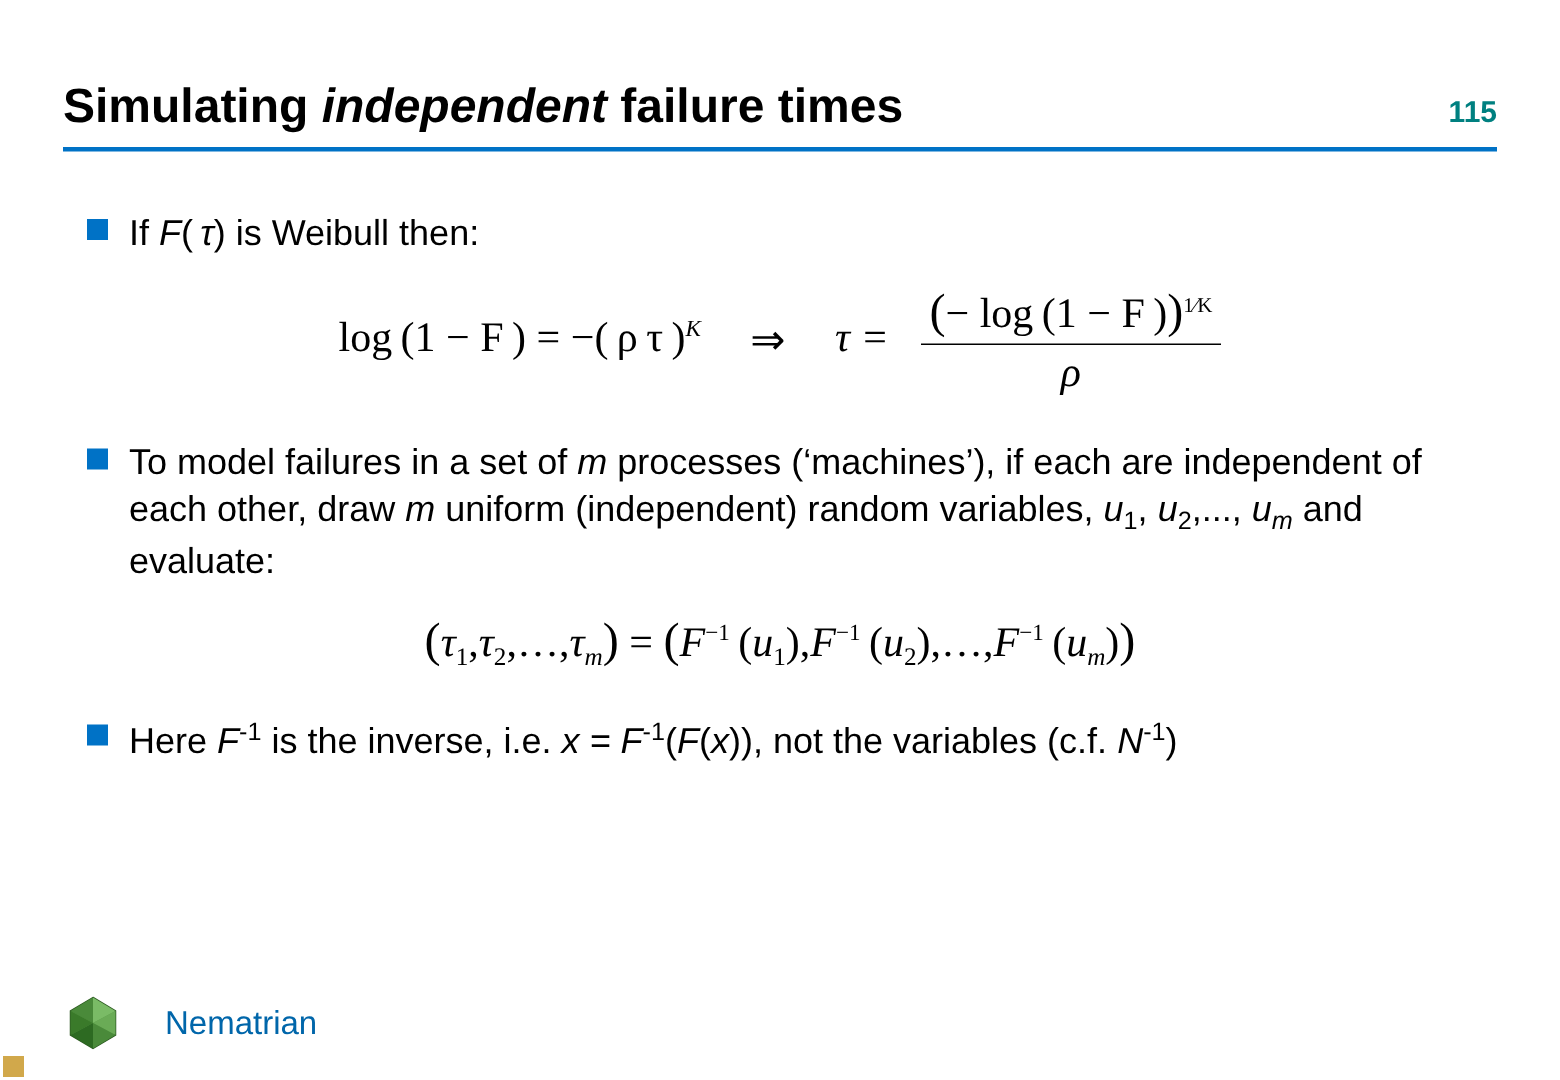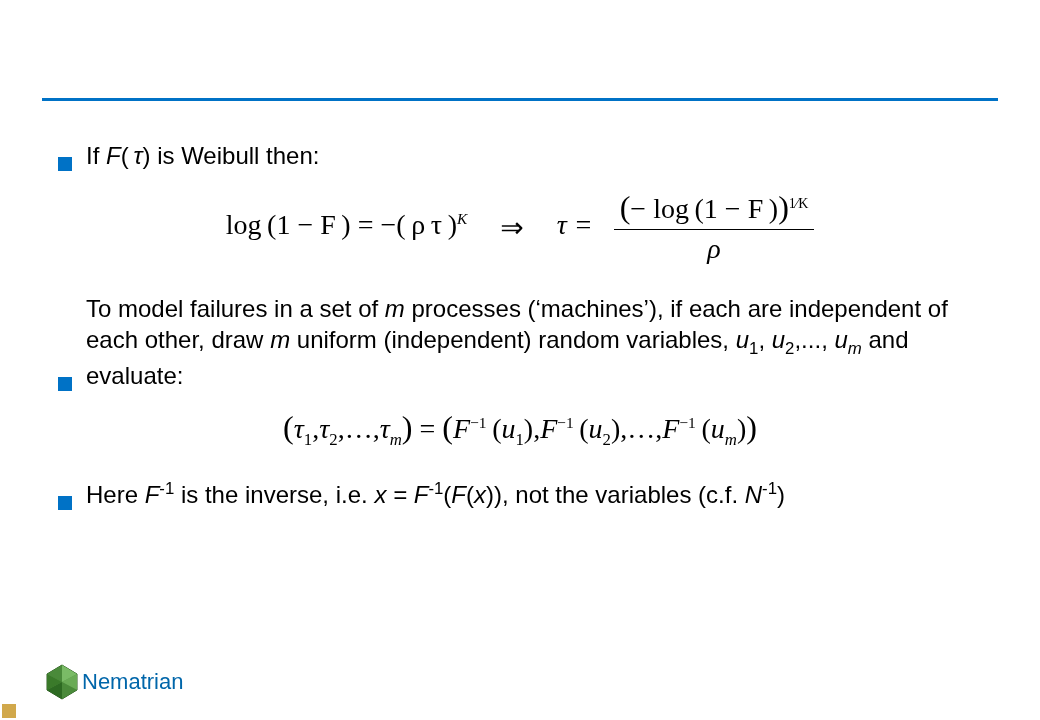--- a/index.html
+++ b/index.html
@@ -49,21 +49,21 @@
     border-top: 3px solid #0072c6;
   }
   .body {
     position: absolute;
     top: 140px;
     left: 58px;
     right: 58px;
   }
   .bullet-row {
     display: flex;
-    align-items: flex-end;
+    align-items: flex-start;
     margin-bottom: 10px;
   }
   .bullet-mark {
     flex: 0 0 auto;
     width: 14px;
     height: 14px;
     background: #0072c6;
     margin-top: 6px;
     margin-right: 14px;
   }
@@ -127,21 +127,21 @@
     bottom: 18px;
     left: 42px;
     right: 42px;
     display: flex;
     justify-content: space-between;
     align-items: center;
   }
   .brand-block {
     display: flex;
     align-items: center;
-    gap: 0;
+    gap: 28px;
   }
   .logo {
     width: 40px;
     height: 40px;
   }
   .brand-name {
     font-size: 22px;
     color: #0066aa;
     font-weight: normal;
   }
@@ -156,20 +156,26 @@
     width: 14px;
     height: 14px;
     background: #d1a84b;
   }
 </style>
 </head>
 <body>
 
 <div class="slide">
 
+  <div class="header">
+    <div class="title">
+      <span>Simulating </span><span class="ital">independent</span><span> failure times</span>
+    </div>
+    <div class="slide-number">115</div>
+  </div>
 
   <div class="rule"></div>
 
   <div class="body">
 
     <div class="bullet-row">
       <div class="bullet-mark"></div>
       <div class="bullet-text">
         <span>If </span><span class="it">F</span><span>( </span><span class="it">τ</span><span>) is Weibull then:</span>
       </div>

